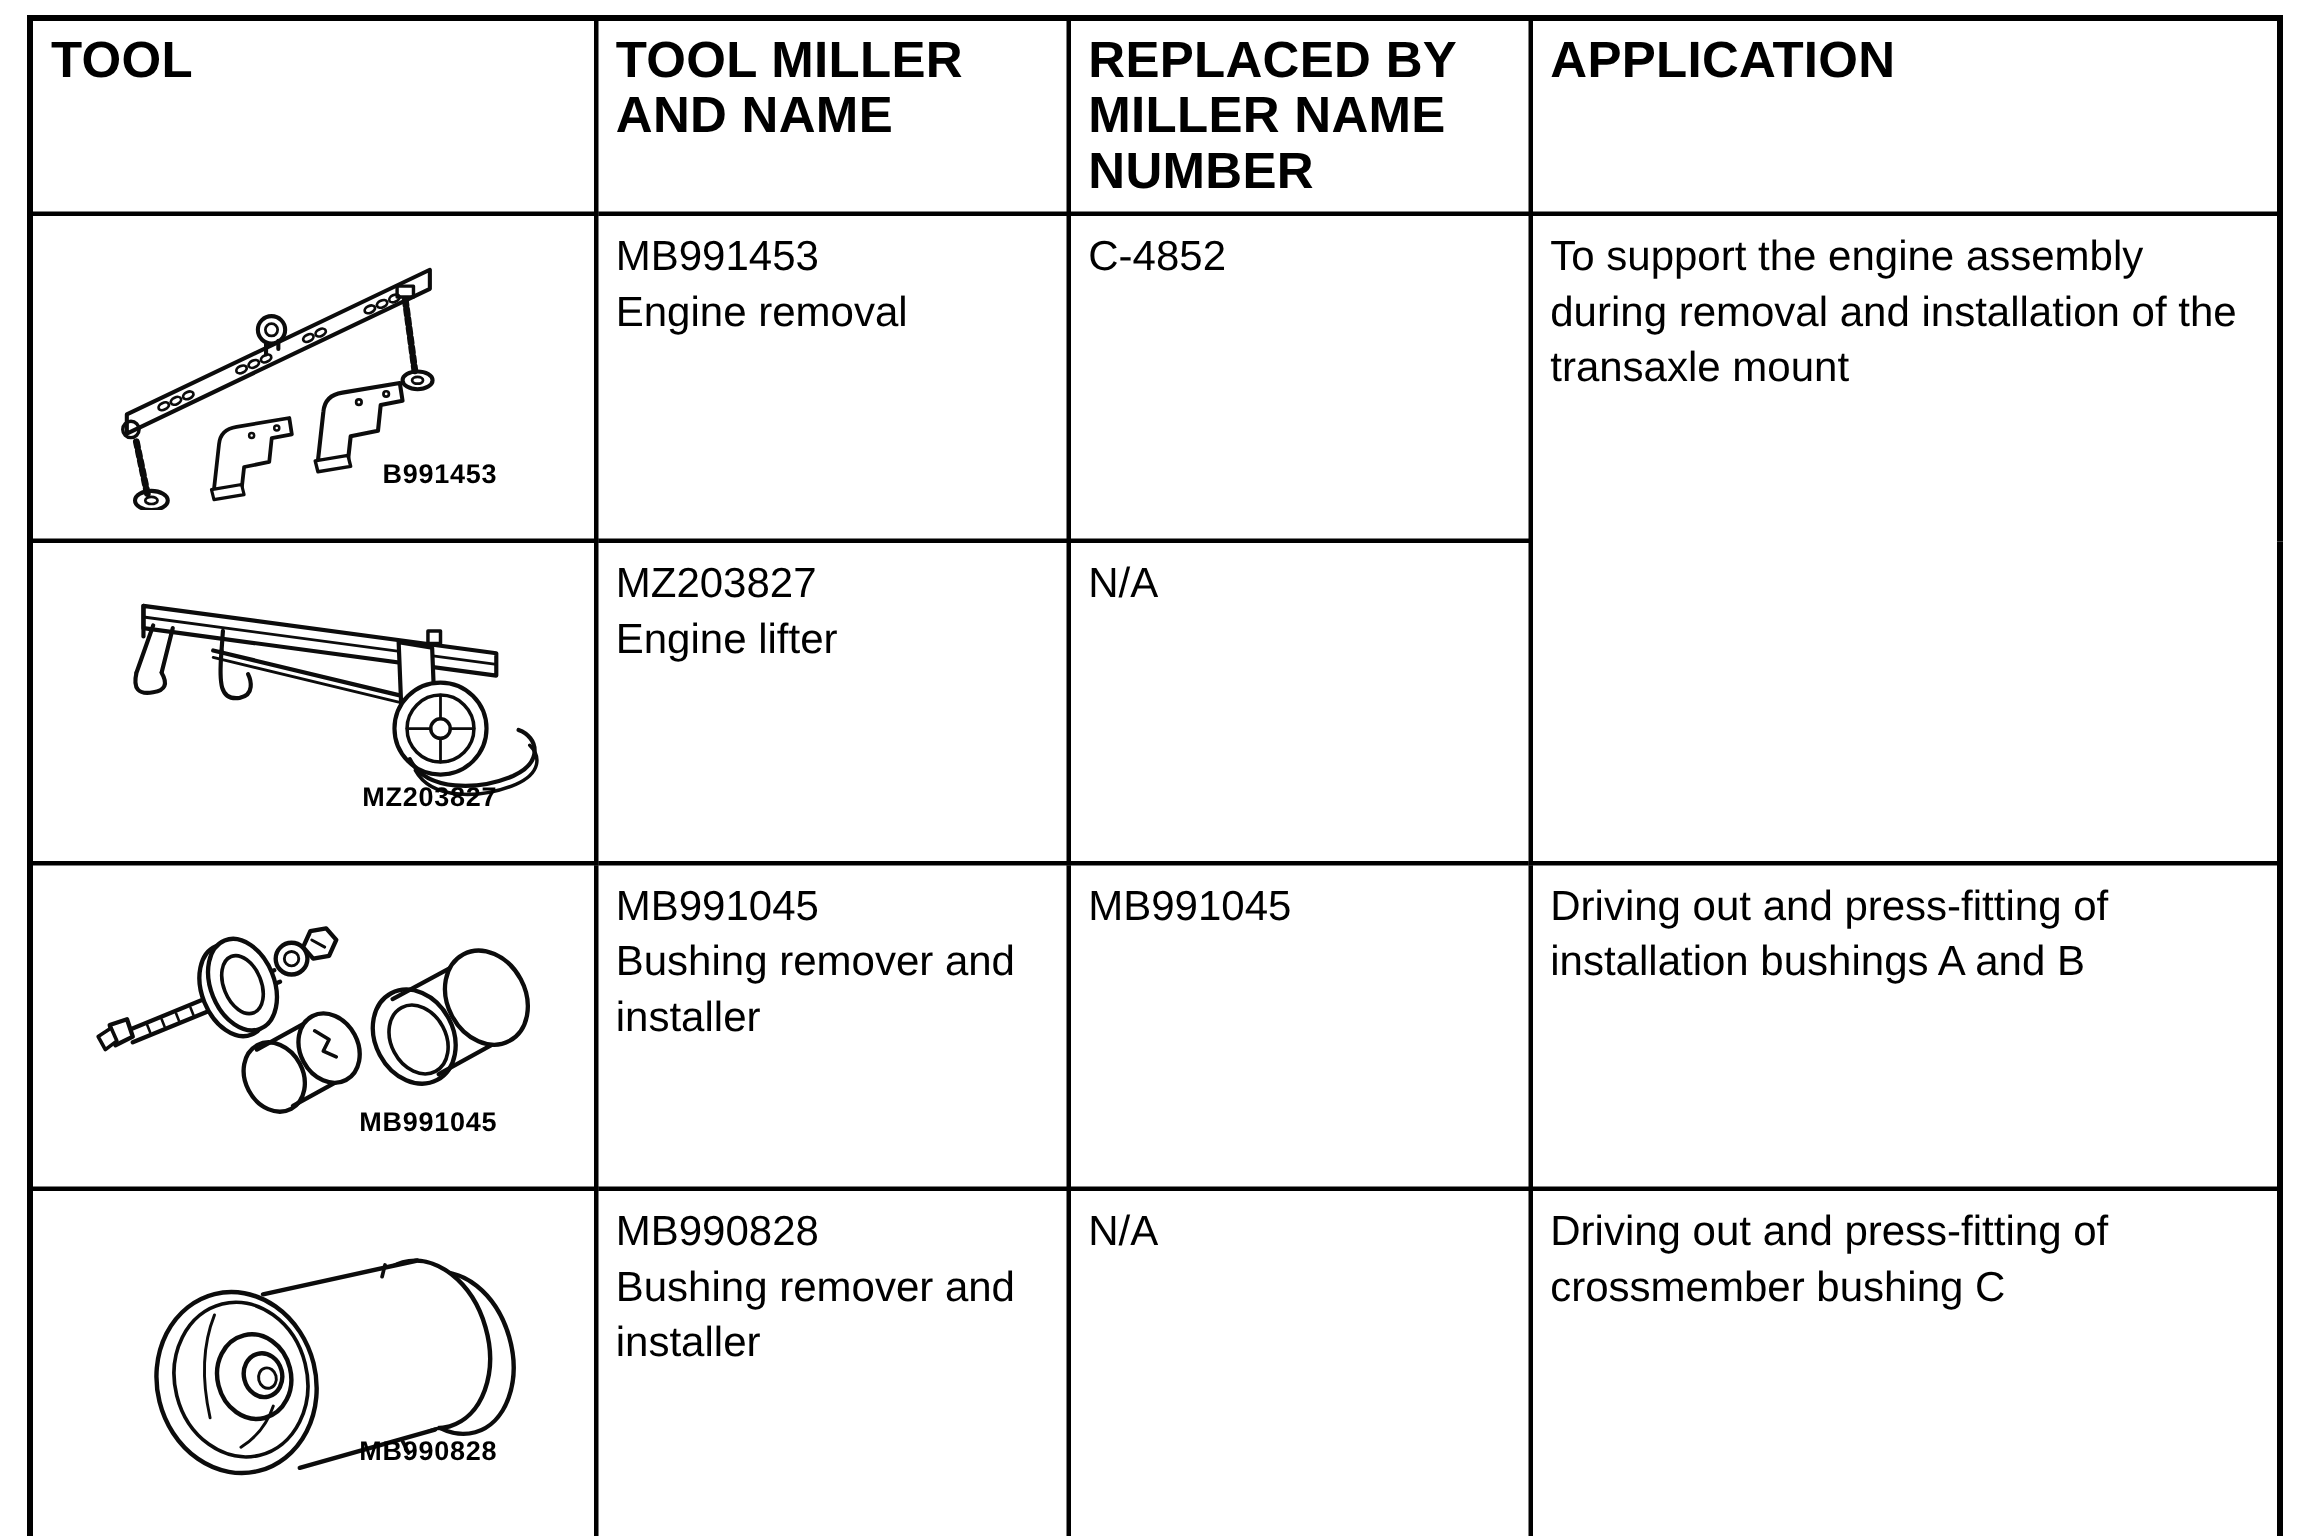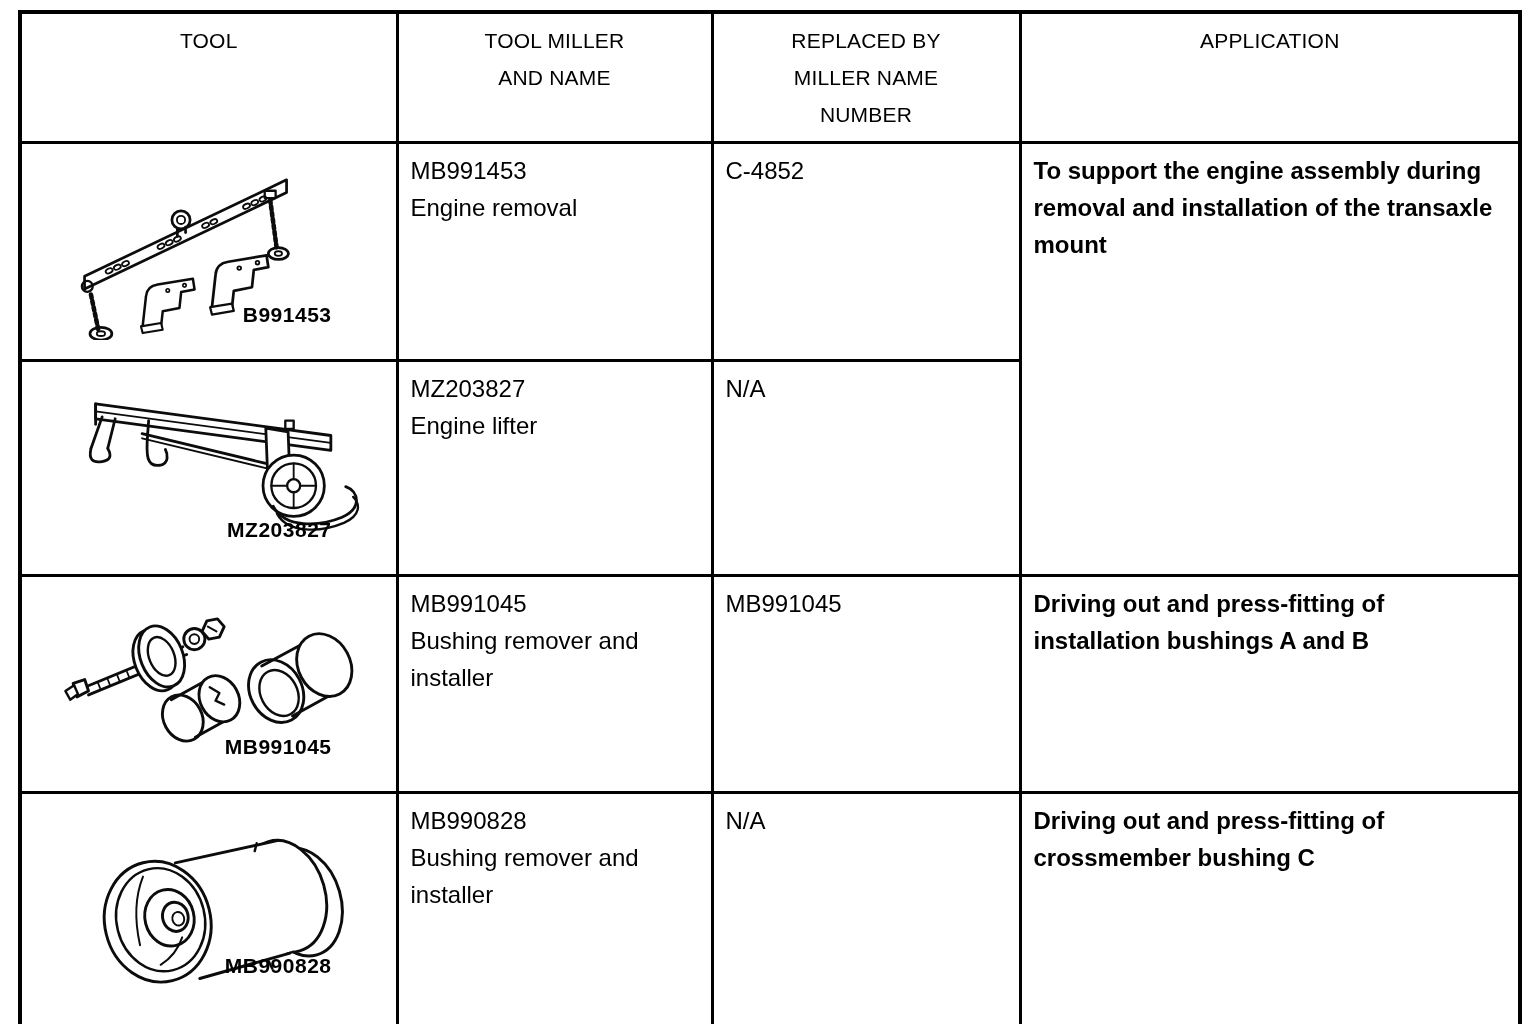--- a/index.html
+++ b/index.html
@@ -32,54 +32,53 @@
   table.tool-table td {
     border: 3px solid #000000;
     vertical-align: top;
     padding: 8px 12px;
     overflow: hidden;
   }
   table.tool-table {
     border: 4px solid #000000;
   }
   th.hdr {
-    text-align: center;
-    font-size: 21px;
+    text-align: left;
+    font-size: 34px;
+    font-weight: bold;
+    line-height: 37px;
+    letter-spacing: 0.2px;
+  }
+  td.txt {
+    font-size: 28px;
     font-weight: normal;
     line-height: 37px;
-    letter-spacing: 0.2px;
-  }
-  td.txt {
-    font-size: 24px;
-    font-weight: normal;
-    line-height: 37px;
   }
   td.app-cell {
     padding-right: 34px;
-    font-weight: bold;
   }
   td.illus-cell {
     padding: 0;
     position: relative;
   }
   .illus-wrap {
     position: relative;
     width: 100%;
     height: 100%;
   }
   .illus-svg {
     position: absolute;
     left: 10px;
     top: 6px;
   }
   .illus-caption {
     position: absolute;
     right: 52px;
     bottom: 24px;
-    font-size: 21px;
+    font-size: 18px;
     font-weight: bold;
     letter-spacing: 0.5px;
   }
   .illus-caption.cap-high {
     bottom: 44px;
   }
   .line2 { display: block; }
   svg.art {
     stroke: #0c0c0c;
     fill: none;

